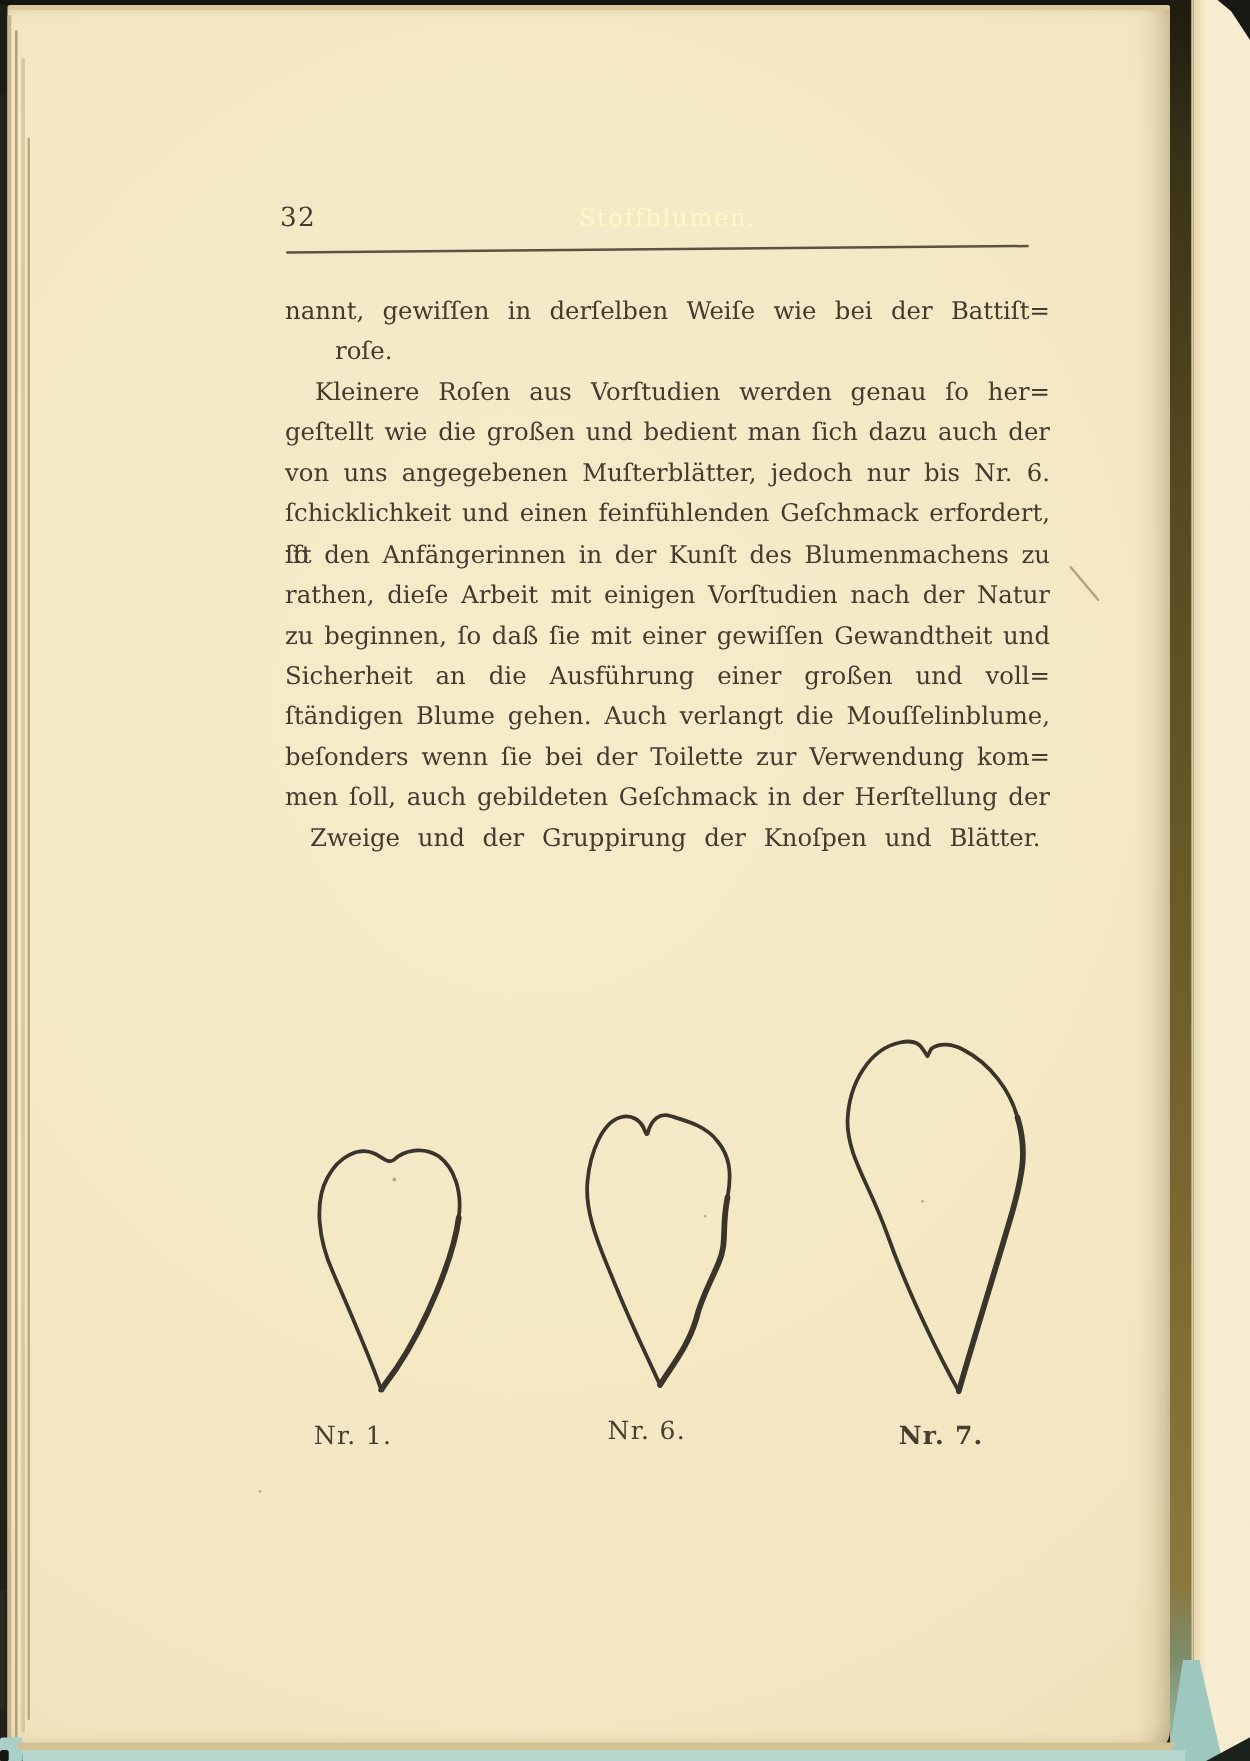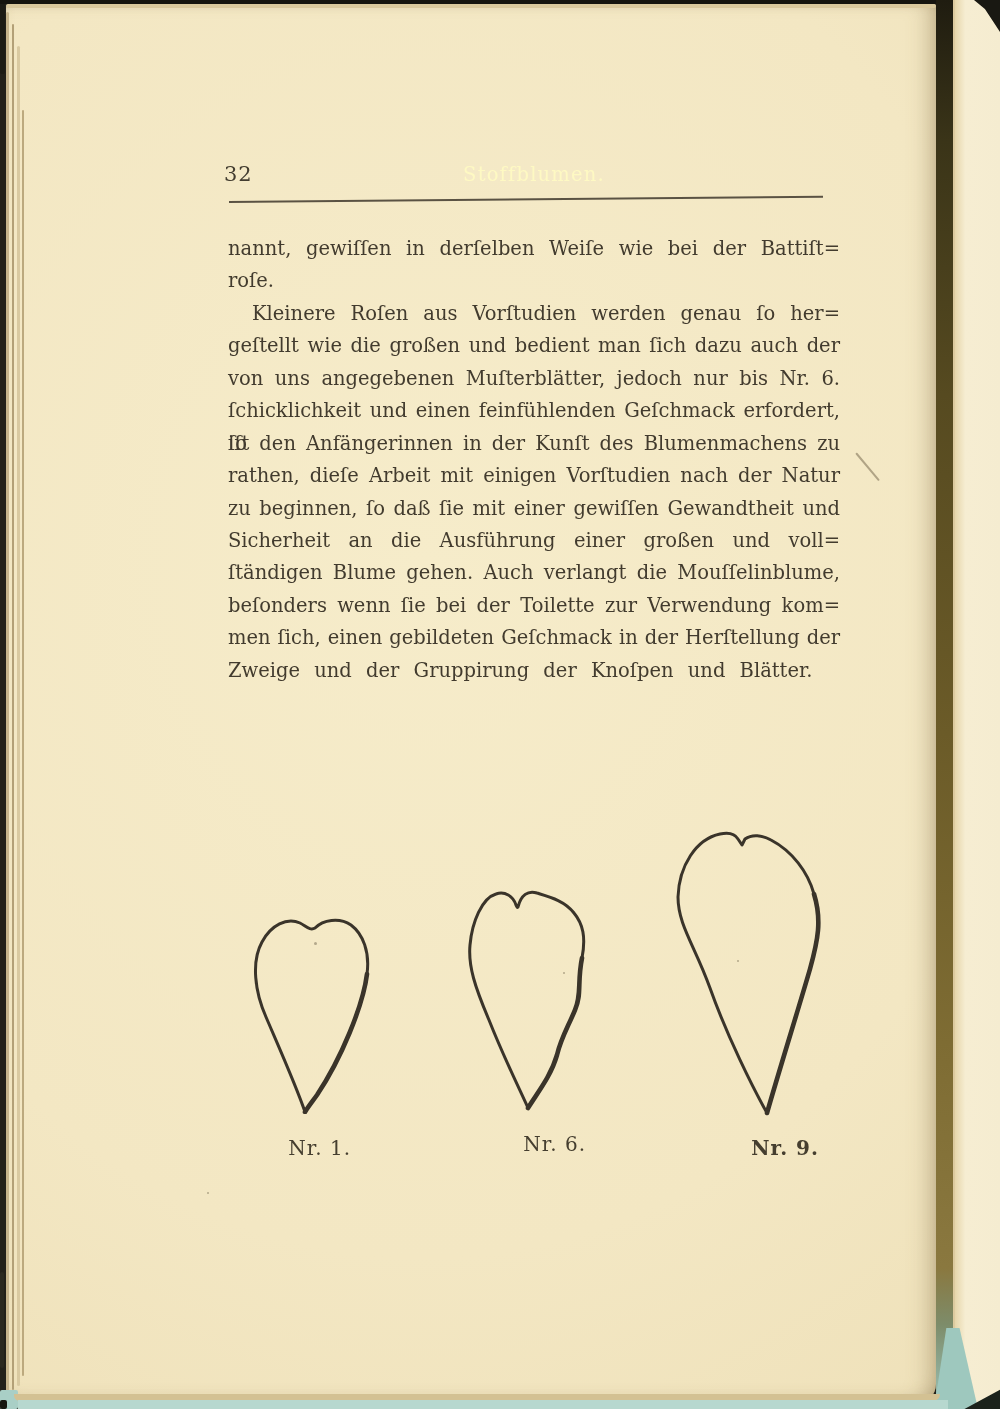--- a/index.html
+++ b/index.html
@@ -50,29 +50,29 @@
   .bottom-edge{position:absolute;left:14px;top:1394px;width:926px;height:7px;background:#d3c193;border-radius:0 0 10px 8px;}
   .bottom-strip{position:absolute;left:18px;top:1400px;width:930px;height:9px;background:#b7d8cf;}
   
   .page-num{position:absolute;left:224px;top:162px;font-size:21px;color:#433d30;letter-spacing:1px;}
   .running-title{position:absolute;left:228px;top:163px;width:612px;text-align:center;
     font-size:19.5px;color:#fef9c3;letter-spacing:1.2px;}
   .rule{position:absolute;left:229px;top:201px;width:594px;height:2px;background:#5a5243;
     transform:rotate(-0.5deg);transform-origin:left center;}
   .textblock{position:absolute;left:228px;top:233px;width:612px;color:#423b2e;font-size:19.5px;}
   .line{height:32.45px;line-height:32.45px;text-align:justify;text-align-last:justify;}
-  .line.plain{text-align:left;text-align-last:left;}
+  .line.plain{text-align:left;text-align-last:left;margin-left:40px;}
   .line.ind{padding-left:24px;}
-  .line.sp{text-align:left;text-align-last:left;word-spacing:8px;}
+  .line.sp{text-align:left;text-align-last:left;word-spacing:8px;margin-left:20px;}
   
   .petal{position:absolute;}
   .petal path{fill:none;stroke:#3a342a;stroke-linecap:round;stroke-linejoin:round;}
   .p-main{stroke-width:3px;}
   .p-shade{stroke-width:4.6px;}
-  .caption{position:absolute;width:100px;text-align:right;font-size:20px;color:#453e2f;letter-spacing:1px;}
+  .caption{position:absolute;width:100px;text-align:left;font-size:20px;color:#453e2f;letter-spacing:1px;}
   .cap1{left:251px;top:1136px;}
   .cap2{left:486px;top:1132px;}
   .cap3{left:719px;top:1136px;font-weight:bold;font-weight:600;}
   
   .pencil-mark{position:absolute;left:856px;top:452px;width:36px;height:2px;
     background:rgba(110,95,70,.5);transform:rotate(50deg);transform-origin:left center;border-radius:2px;}
   .speck{position:absolute;width:3px;height:3px;border-radius:50%;background:rgba(100,88,66,.45);}
   .sp1{left:314px;top:942px;}
   .sp2{left:563px;top:972px;width:2px;height:2px;}
   .sp3{left:737px;top:960px;width:2px;height:2px;}
@@ -115,42 +115,42 @@
     <div class="line ind">Kleinere Roſen aus Vorſtudien werden genau ſo her=</div>
     <div class="line">geſtellt wie die großen und bedient man ſich dazu auch der</div>
     <div class="line">von uns angegebenen Muſterblätter, jedoch nur bis Nr. 6.</div>
     <div class="line">ſchicklichkeit und einen feinfühlenden Geſchmack erfordert, ſo</div>
     <div class="line">iſt den Anfängerinnen in der Kunſt des Blumenmachens zu</div>
     <div class="line">rathen, dieſe Arbeit mit einigen Vorſtudien nach der Natur</div>
     <div class="line">zu beginnen, ſo daß ſie mit einer gewiſſen Gewandtheit und</div>
     <div class="line">Sicherheit an die Ausführung einer großen und voll=</div>
     <div class="line">ſtändigen Blume gehen. Auch verlangt die Mouſſelinblume,</div>
     <div class="line">beſonders wenn ſie bei der Toilette zur Verwendung kom=</div>
-    <div class="line">men ſich, einen gebildeten Geſchmack in der Herſtellung der</div>
+    <div class="line">men ſoll, auch gebildeten Geſchmack in der Herſtellung der</div>
     <div class="line sp">Zweige und der Gruppirung der Knoſpen und Blätter.</div>
   </div>
 
   <svg class="petal" style="left:250px;top:912px;" width="126" height="202" viewBox="0 0 126 202">
     <path class="p-main" d="M55,200 C47,176 31,140 16,105 C5,80 1,50 12,30 C21,13 37,5 50,11 C56,14 60,19 65,16 C73,8 89,5 101,13 C113,22 120,40 117,62 C113,94 91,147 67,183 C62,190 58,195 55,200 Z"></path>
     <path class="p-shade" d="M117,62 C113,94 91,147 67,183 C62,190 58,195 55,200"></path>
   </svg>
 
   <svg class="petal" style="left:464px;top:888px;" width="126" height="228" viewBox="0 0 126 228">
     <path class="p-main" d="M64,220 C57,204 40,170 25,132 C11,99 4,78 6,57 C8,34 18,10 32,6 C41,3 49,8 52,17 C53,19 53,20 54,19 C57,7 64,2 73,5 C86,9 101,13 110,25 C119,36 122,49 118,70 C113,95 118,106 111,122 C104,139 97,150 93,167 C87,188 74,204 64,220 Z"></path>
     <path class="p-shade" d="M118,70 C113,95 118,106 111,122 C104,139 97,150 93,167 C87,188 74,204 64,220"></path>
   </svg>
 
   <svg class="petal" style="left:672px;top:828px;" width="156" height="292" viewBox="0 0 156 292">
     <path class="p-main" d="M95,285 C81,260 55,208 38,160 C23,118 6,97 6,69 C7,38 24,11 48,6 C57,4 63,6 66,11 L70,17 L73,11 C80,6 90,7 99,12 C120,23 136,44 142,66 C150,92 146,112 138,141 C127,179 107,243 95,285 Z"></path>
     <path class="p-shade" d="M142,66 C150,92 146,112 138,141 C127,179 107,243 95,285"></path>
   </svg>
 
   <div class="caption cap1">Nr. 1.</div>
   <div class="caption cap2">Nr. 6.</div>
-  <div class="caption cap3">Nr. 9.</div>
+  <div class="caption cap3">Nr. 7.</div>
 
   <div class="pencil-mark"></div>
   <div class="speck sp1"></div>
   <div class="speck sp2"></div>
   <div class="speck sp3"></div>
   <div class="speck sp4"></div>
 
 </div>
 
 </body></html>

